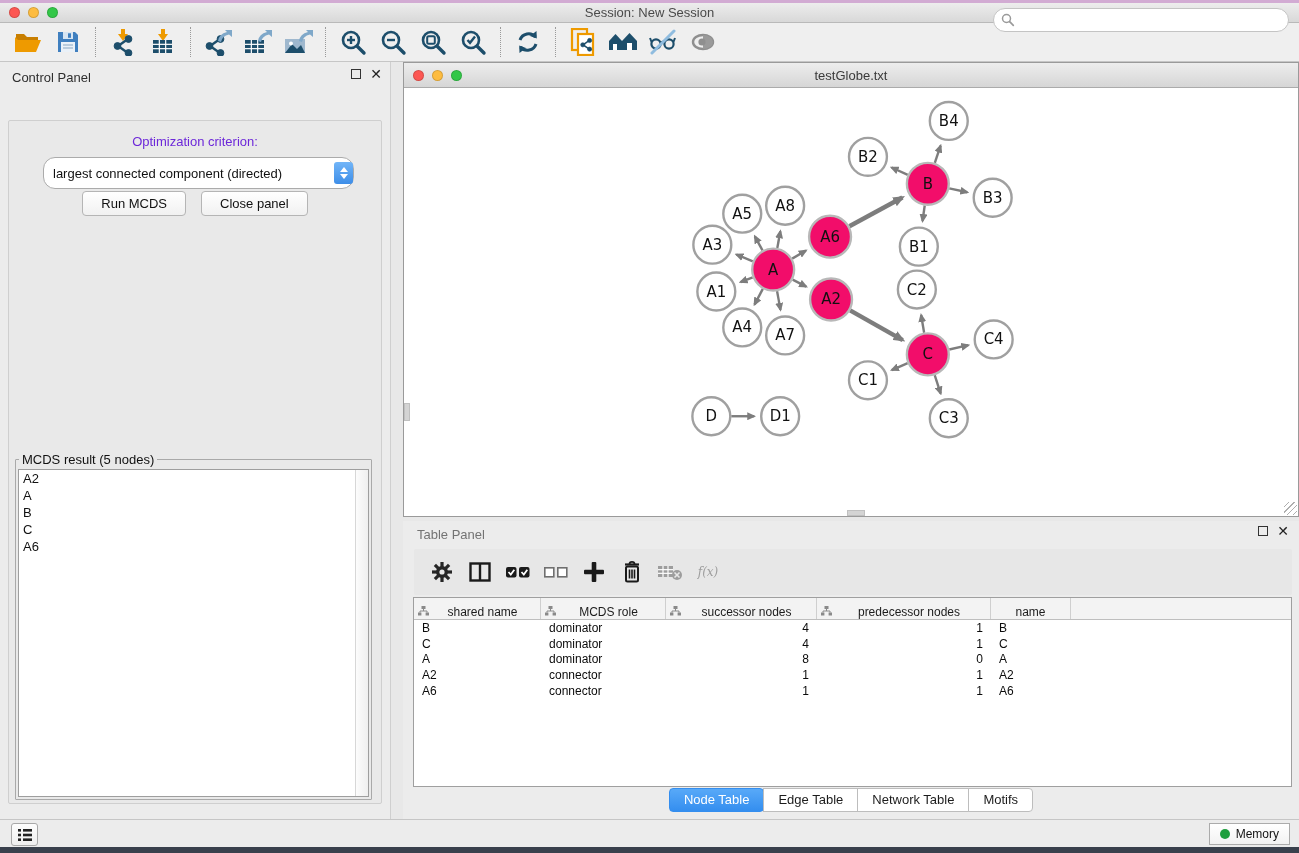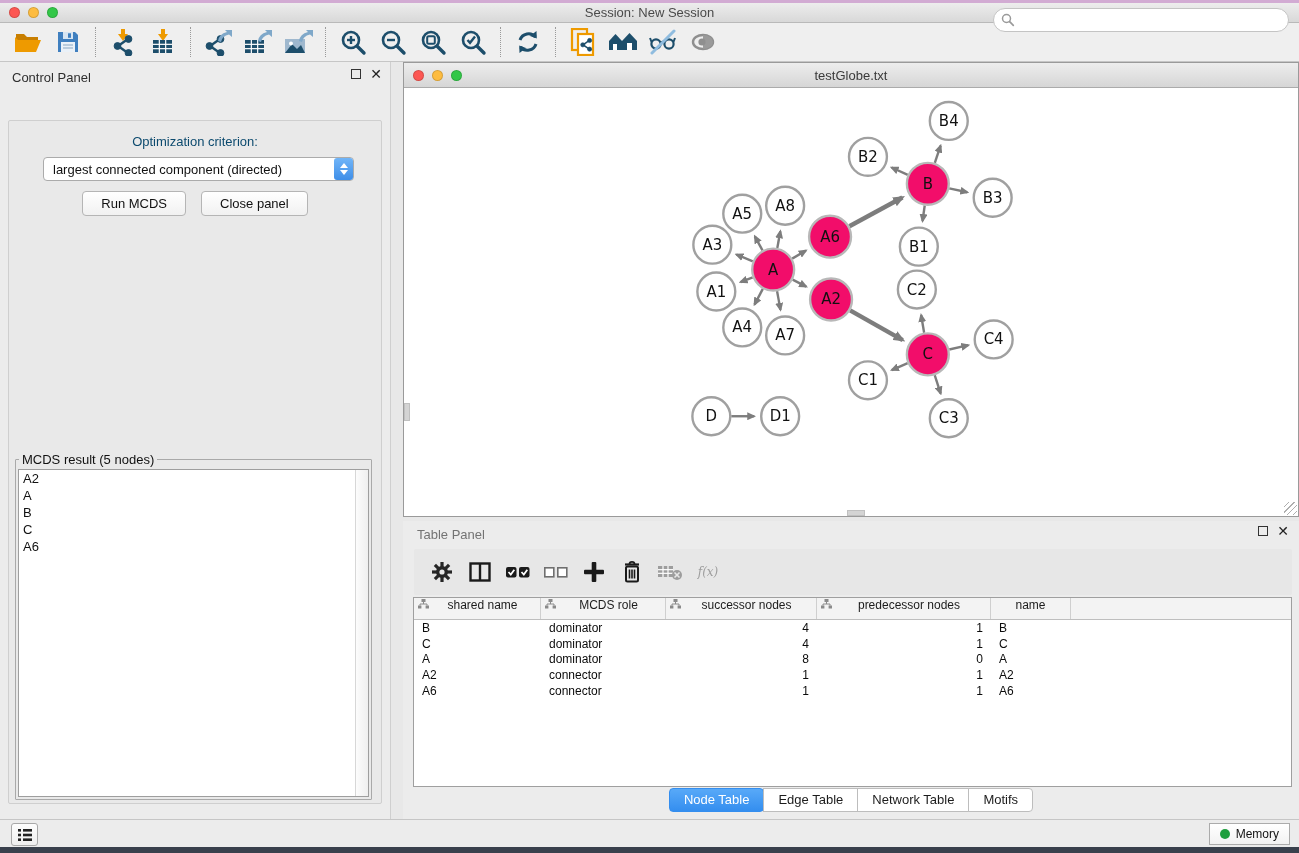--- a/index.html
+++ b/index.html
@@ -35,23 +35,23 @@
   .float-ico { width:10px; height:10px; border:1.6px solid #333; display:inline-block; }
   .close-ico { font-size:14px; font-weight:bold; color:#222; line-height:10px; }
   #cp-tabs { position:absolute; left:0; top:34px; width:100%; display:flex; justify-content:center; }
   .seg-tab { padding:3px 14px 4px; background:#fff; border:1px solid #BDBDBD; margin-left:-1px;
     font-size:13px; color:#1c1c1c; }
   .seg-tab:first-child { border-radius:4px 0 0 4px; margin-left:0; }
   .seg-tab:last-child { border-radius:0 4px 4px 0; }
   .seg-tab.sel { background:linear-gradient(#58A9F8,#348EEF); color:#fff; border-color:#348EEF; border-radius:4px; }
   #cp-inner { position:absolute; left:8px; right:8px; top:58px; bottom:15px; background:#E9E9E9;
     border:1px solid #CFCFCF; border-radius:2px; }
-  #opt-label { position:absolute; left:0; right:0; top:13px; text-align:center; font-size:13px; color:#0c4a6e; }
-  #criterion-select { position:absolute; left:34px; right:27px; top:36px; height:24px; background:#fff;
-    border:1px solid #ABABAB; border-radius:4px; display:flex; align-items:center; }
+  #opt-label { position:absolute; left:0; right:0; top:13px; text-align:center; font-size:13px; color:#6d28d9; }
+  #criterion-select { position:absolute; left:34px; right:27px; top:36px; height:32px; background:#fff;
+    border:1px solid #ABABAB; border-radius:12px; display:flex; align-items:center; }
   #criterion-select .val { flex:1; padding-left:9px; font-size:13px; color:#111; white-space:nowrap; overflow:hidden; }
   #criterion-select .stepper { width:19px; height:22px; margin-right:0px; border-radius:3px;
     background:linear-gradient(#71B5F8,#3E8EE8); display:flex; flex-direction:column; align-items:center; justify-content:center; gap:2px; }
   .stepper i { width:0; height:0; border-left:4px solid transparent; border-right:4px solid transparent; }
   .stepper .up { border-bottom:5px solid #fff; }
   .stepper .dn { border-top:5px solid #fff; }
   #cp-buttons { position:absolute; left:0; right:0; top:70px; display:flex; justify-content:center; gap:15px; }
   .push-btn { background:linear-gradient(#FFFFFF,#F1F1F1); border:1px solid #B5B5B5; border-radius:4px;
     font-size:13px; color:#111; padding:4px 18px; }
   #mcds-fieldset { position:absolute; left:6px; right:9px; top:331px; bottom:3px; border:1px solid #A9A9A9;
@@ -80,21 +80,21 @@
   #table-panel { position:absolute; left:403px; top:521px; width:896px; height:298px; background:#ECECEC; }
   #tp-head { height:26px; position:relative; }
   #tp-head .ptitle { position:absolute; left:14px; top:6px; font-size:13px; color:#737373;text-align:center; }
   #tp-toolbar { position:absolute; left:11px; right:7px; top:28px; height:46px; background:#E7E7E7;
     border-radius:2px; display:flex; align-items:center; padding-left:14px; gap:10px; }
   .tp-ico { width:28px; height:30px; display:flex; align-items:center; justify-content:center; }
   .fx-text { font-family:"DejaVu Serif","Liberation Serif",serif; font-style:italic; font-size:12px; color:#9a9a9a; }
   #tp-table { position:absolute; left:10px; right:7px; top:76px; height:190px; background:#fff;
     border:1px solid #9F9F9F; overflow:hidden; }
   #tp-thead { display:flex; height:22px; background:#F3F3F3; border-bottom:1px solid #BEBEBE; }
-  .th { display:flex; align-items:flex-start; border-right:1px solid #CFCFCF; font-size:12px; color:#1c1c1c; padding:0 4px; }
+  .th { display:flex; align-items:flex-end; border-right:1px solid #CFCFCF; font-size:12px; color:#1c1c1c; padding:0 4px; }
   .th .lbl { flex:1; text-align:center; }
   .th.filler { flex:1; border-right:none; }
   .tr { display:flex; height:15.8px; align-items:center; }
   .td { font-size:12px; color:#0b0b0b; padding:0 8px; white-space:nowrap; }
   .td.num { text-align:right; }
   #tp-tabs { position:absolute; left:0; right:0; bottom:7px; display:flex; justify-content:center; }
 
   
   #status-bar { position:absolute; left:0; top:819px; width:1299px; height:28px; background:#ECECEC;
     border-top:1px solid #C6C6C6; }

